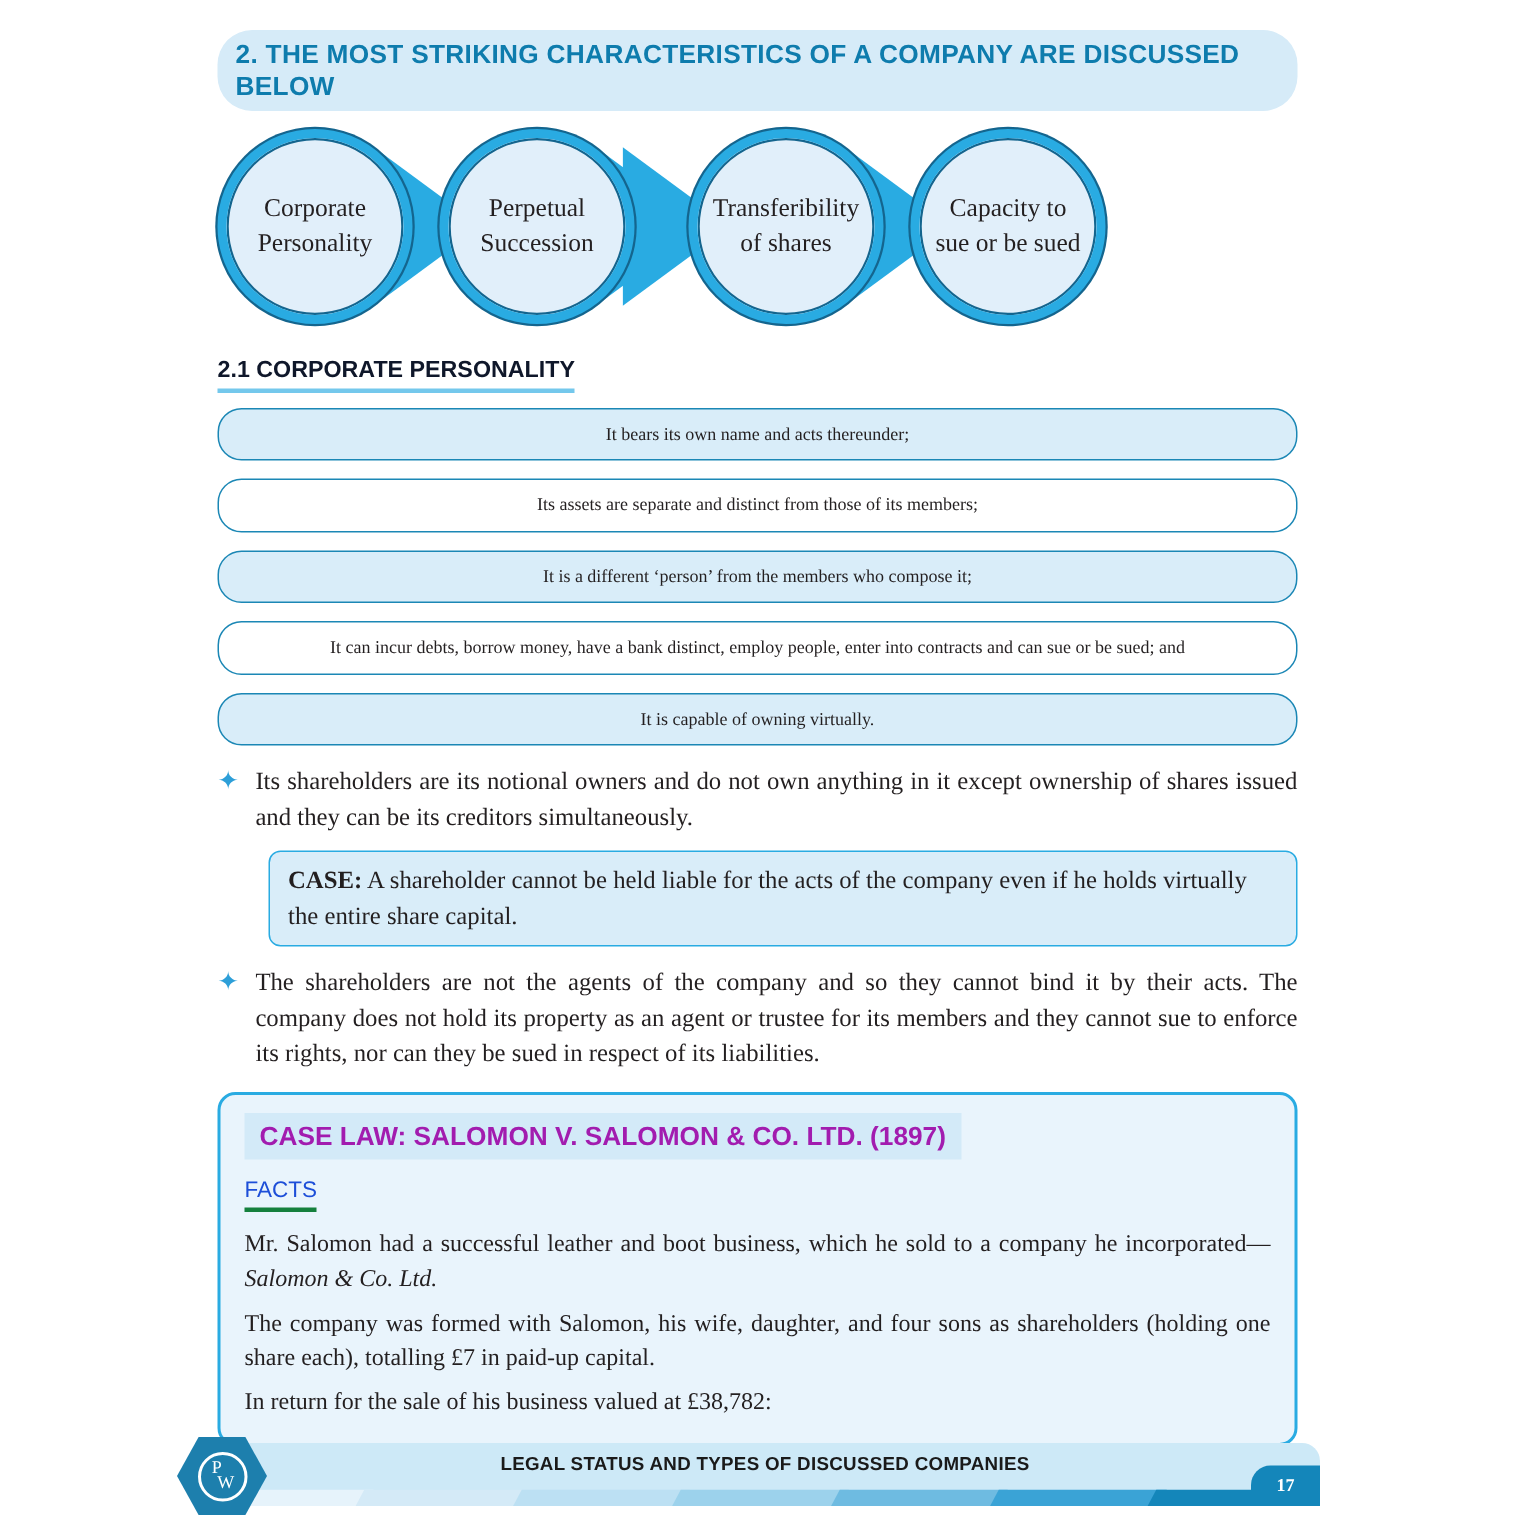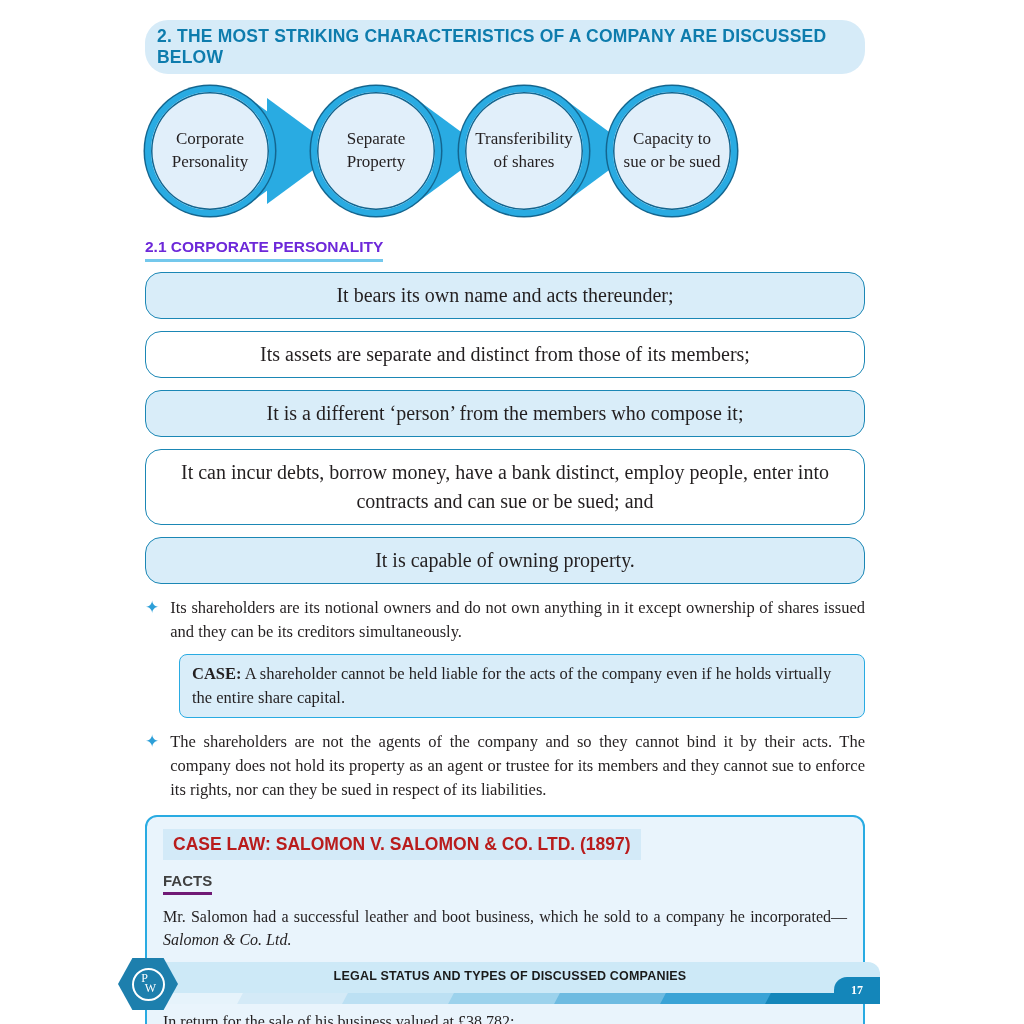--- a/index.html
+++ b/index.html
@@ -26,30 +26,30 @@
     display:flex;align-items:center;justify-content:center;text-align:center;
     font-size:17px;line-height:1.35;padding:0 8px;
   }
   .diag-arrow{
     flex:none;width:72px;height:106px;background:#29abe2;z-index:0;
     clip-path:polygon(0 0,100% 50%,0 100%);margin:0 -28px 0 -26px;
   }
 
   
   .sub-heading{
-    display:inline-block;color:#6d28d9;
+    display:inline-block;color:#0f172a;
     font-family:"Liberation Sans", sans-serif;font-weight:bold;font-size:15.5px;
     border-bottom:3px solid #74c8ec;padding-bottom:3px;margin:2px 0 10px 0;
   }
   .intro{font-size:17px;margin:0 0 10px 0;}
 
   
   .feature-box{
     border:1.5px solid #1b87b5;border-radius:16px;
-    text-align:center;font-size:20px;line-height:1.45;
+    text-align:center;font-size:12px;line-height:1.45;
     padding:8px 16px;margin-bottom:12px;background:#ffffff;
   }
   .feature-box.shaded{background:#d9edf9;}
 
   
   .bullet{display:flex;gap:11px;margin:12px 0 10px 0;}
   .bullet-icon{flex:none;color:#2d9fd8;font-size:17px;line-height:1.45;}
   .bullet-text{font-size:16.5px;line-height:1.45;text-align:justify;}
 
   
@@ -58,28 +58,28 @@
     padding:7px 12px;font-size:16.5px;line-height:1.45;
   }
   .note-label{font-weight:bold;}
 
   
   .case-box{
     border:2px solid #29abe2;border-radius:12px;background:#e9f4fc;
     padding:12px 16px 8px 16px;margin-top:14px;
   }
   .case-heading{
-    display:inline-block;background:#d3eaf8;color:#b91c1c;
+    display:inline-block;background:#d3eaf8;color:#a21caf;
     font-family:"Liberation Sans", sans-serif;font-weight:bold;font-size:17.5px;
     padding:5px 10px;margin-bottom:12px;
   }
   .facts-heading{
-    display:inline-block;color:#404040;
-    font-family:"Liberation Sans", sans-serif;font-weight:bold;font-size:15px;
-    border-bottom:3px solid #701a75;padding-bottom:3px;margin-bottom:4px;
+    display:inline-block;color:#1d4ed8;
+    font-family:"Liberation Sans", sans-serif;font-weight:normal;font-size:15px;
+    border-bottom:3px solid #15803d;padding-bottom:3px;margin-bottom:4px;
   }
   .case-p{font-size:16px;line-height:1.42;margin:7px 0;text-align:justify;}
 
   
   .footer{position:absolute;left:118px;top:958px;width:762px;height:52px;}
   .footer-bar{
     position:absolute;left:22px;top:4px;right:0;height:42px;
     background:#cde9f7;border-radius:0 12px 0 0;
   }
   .footer-title{
@@ -113,43 +113,43 @@
 
 <div class="page">
 
   <div class="section-banner">2. THE MOST STRIKING CHARACTERISTICS OF A COMPANY ARE DISCUSSED BELOW</div>
 
   <div class="diagram">
     <div class="diag-item">
         <div class="diag-circle">Corporate Personality</div>
       </div>
     <div class="diag-arrow"></div>
+    <div class="diag-item">
+        <div class="diag-circle">Perpetual Succession</div>
+      </div>
     <div class="diag-arrow"></div>
-    <div class="diag-item">
-        <div class="diag-circle">Separate Property</div>
-      </div>
     <div class="diag-arrow"></div>
     <div class="diag-item">
         <div class="diag-circle">Transferibility of shares</div>
       </div>
     <div class="diag-arrow"></div>
     <div class="diag-item">
         <div class="diag-circle">Capacity to sue or be sued</div>
       </div>
   </div>
 
   <div>
     <span class="sub-heading">2.1 CORPORATE PERSONALITY</span>
   </div>
 
   <div class="feature-box shaded">It bears its own name and acts thereunder;</div>
   <div class="feature-box">Its assets are separate and distinct from those of its members;</div>
   <div class="feature-box shaded">It is a different ‘person’ from the members who compose it;</div>
   <div class="feature-box">It can incur debts, borrow money, have a bank distinct, employ people, enter into contracts and can sue or be sued; and</div>
-  <div class="feature-box shaded">It is capable of owning property.</div>
+  <div class="feature-box shaded">It is capable of owning virtually.</div>
 
   <div class="bullet">
     <span class="bullet-icon">✦</span>
     <div class="bullet-text">Its shareholders are its notional owners and do not own anything in it except ownership of shares issued and they can be its creditors simultaneously.</div>
   </div>
 
   <div class="note-box">
     <span class="note-label">CASE:</span><span> A shareholder cannot be held liable for the acts of the company even if he holds virtually the entire share capital.</span>
   </div>
 

